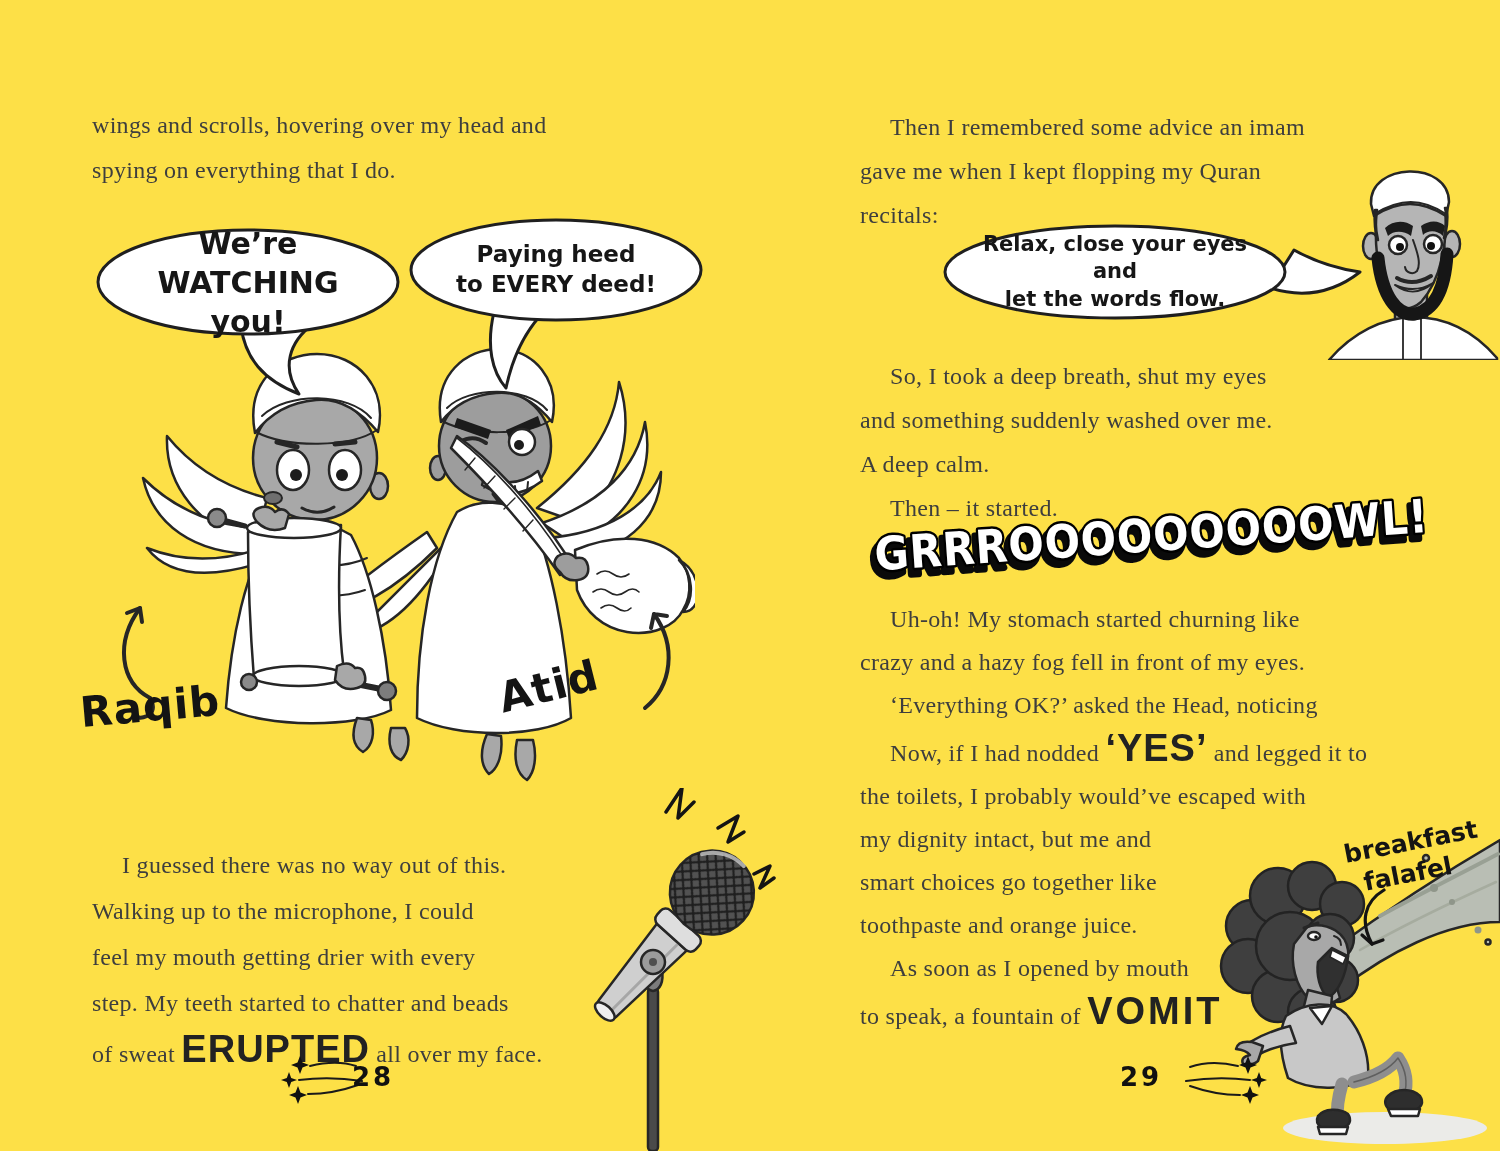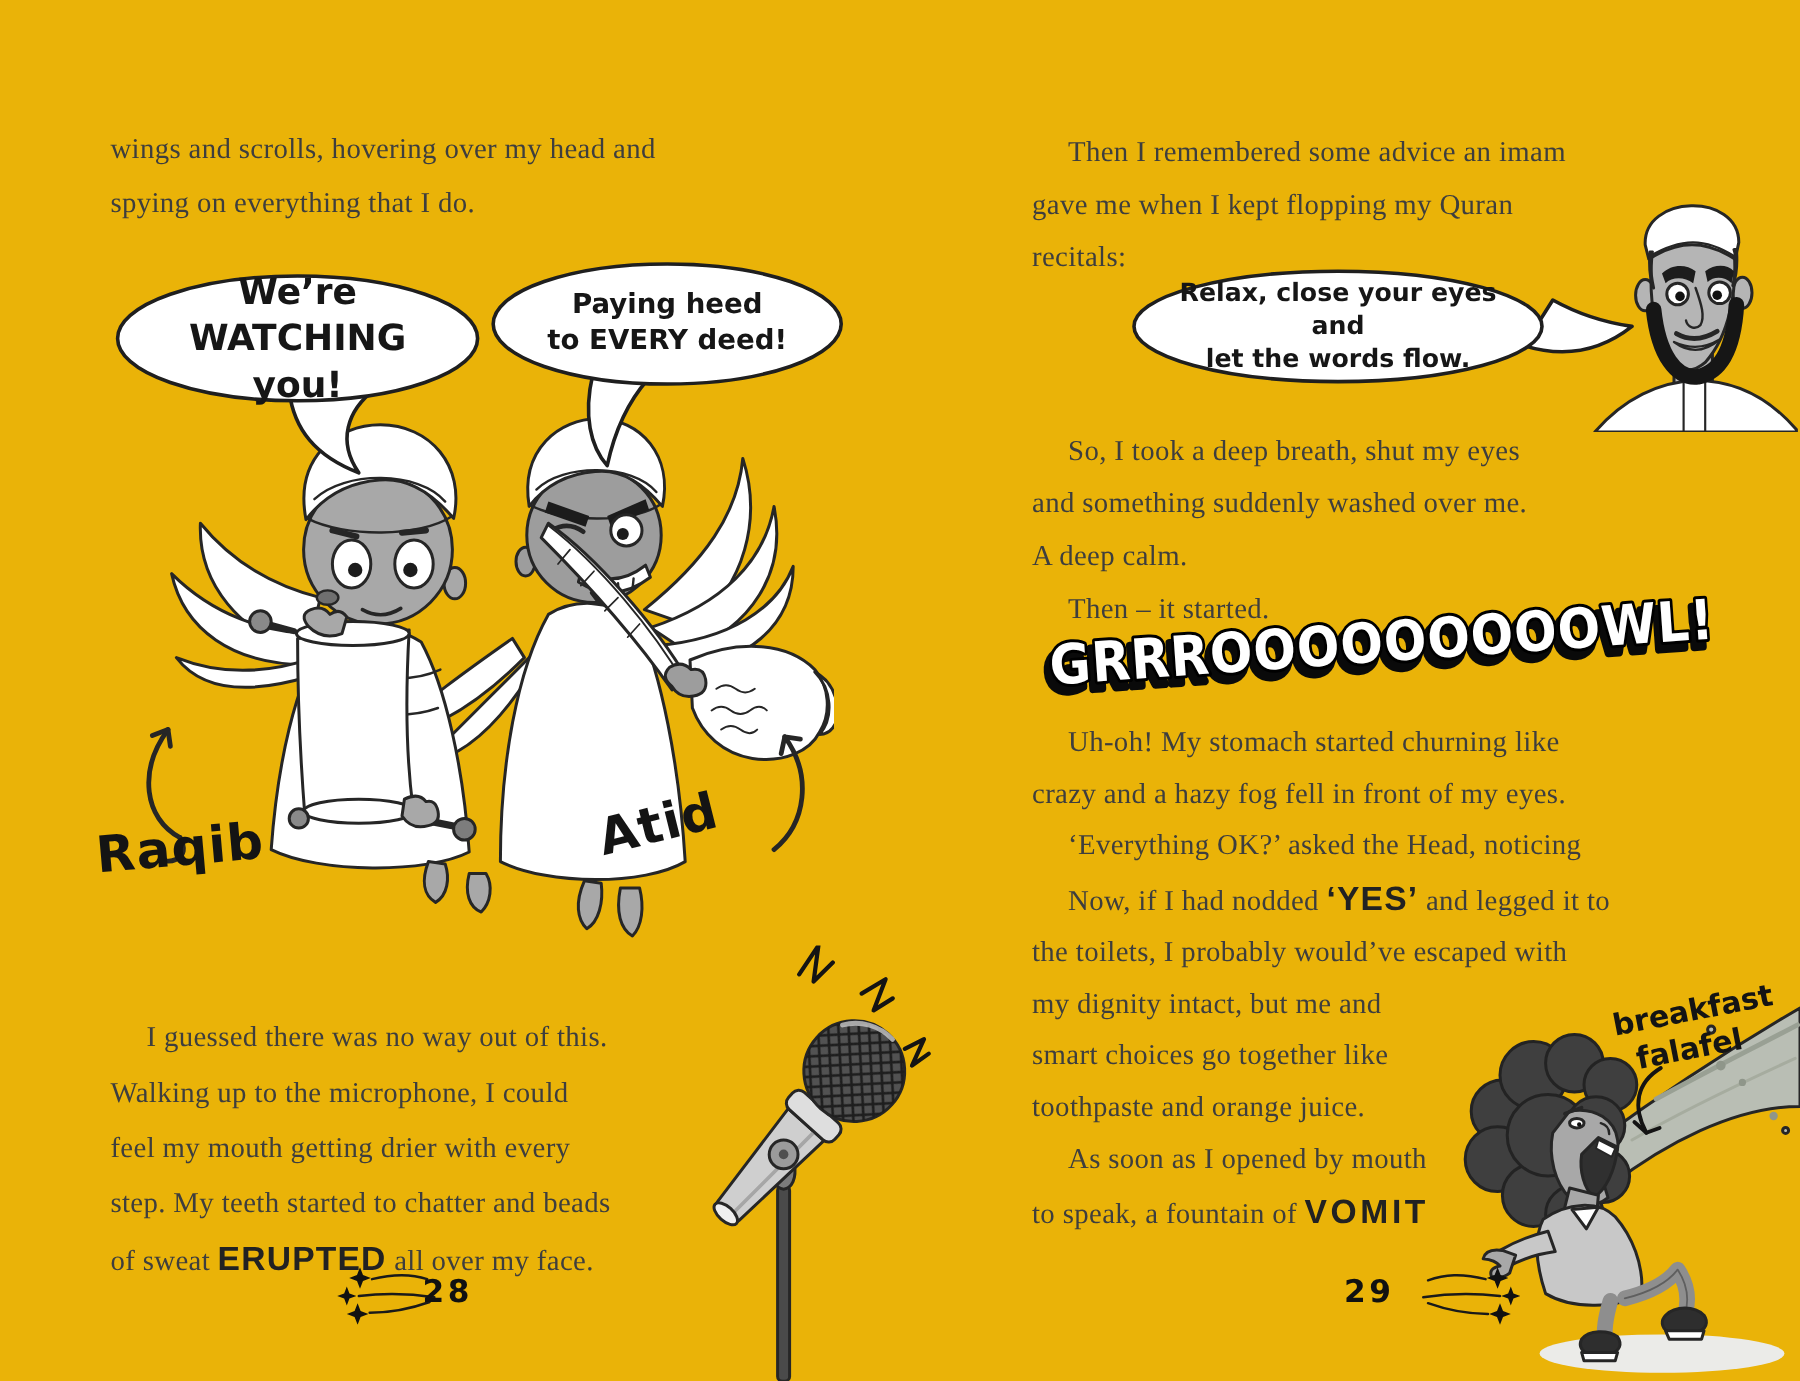--- a/index.html
+++ b/index.html
@@ -1,22 +1,22 @@
 <!DOCTYPE html>
 <html><head>
 <meta charset="utf-8">
 <style>
   html,body{margin:0;padding:0;background:#ffffff;}
-  #spread{position:relative;width:1500px;height:1151px;background:#eab308;overflow:hidden;
+  #spread{position:relative;width:1500px;height:1151px;background:#fde047;overflow:hidden;
           font-family:"Liberation Serif",serif;}
   .para{position:absolute;font-family:"Liberation Serif",serif;font-size:24px;color:#3e3e3e;
         letter-spacing:0.3px;white-space:nowrap;}
   .para .line{display:block;}
   .ind{padding-left:30px;}
-  .caps{font-family:"Liberation Sans",sans-serif;font-weight:800;font-size:28px;
+  .caps{font-family:"Liberation Sans",sans-serif;font-weight:800;font-size:38px;
         letter-spacing:1px;color:#222;}
   .caps.wide{letter-spacing:3px;}
   .hand{font-family:"DejaVu Sans",sans-serif;font-weight:600;color:#161616;}
   .bubble{position:absolute;}
   .bubble svg{position:absolute;left:0;top:0;}
   .bubble-text{position:absolute;display:flex;flex-direction:column;align-items:center;
                justify-content:center;text-align:center;line-height:1.3;}
   .name-label{position:absolute;font-family:"DejaVu Sans",sans-serif;font-weight:700;
               font-size:42px;color:#141414;letter-spacing:1px;}
   .pagenum{position:absolute;font-family:"DejaVu Sans",sans-serif;font-weight:600;

